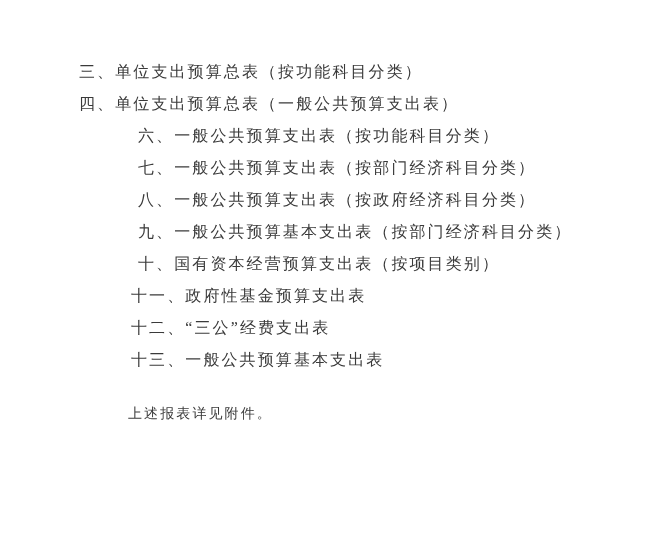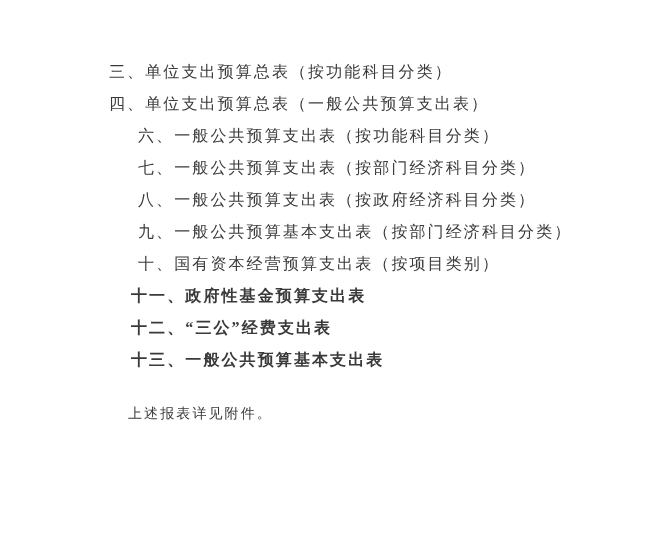--- a/index.html
+++ b/index.html
@@ -20,24 +20,24 @@
     padding-top: 56px;
   }
   .doc-line {
     height: 32px;
     line-height: 32px;
     font-size: 16px;
     letter-spacing: 2.1px;
     white-space: nowrap;
   }
   
-  .indent-a { padding-left: 109px; }  
+  .indent-a { padding-left: 79px; }  
   .indent-b { padding-left: 140px; }  
   .indent-c { padding-left: 138px; }  
-  .indent-d { padding-left: 131px; font-weight: bold; }  
+  .indent-d { padding-left: 131px; }  
   .doc-footer {
     margin-top: 22px;
     padding-left: 128px;
     height: 32px;
     line-height: 32px;
     font-size: 14px;
     letter-spacing: 2.1px;
     white-space: nowrap;
   }
 </style>

